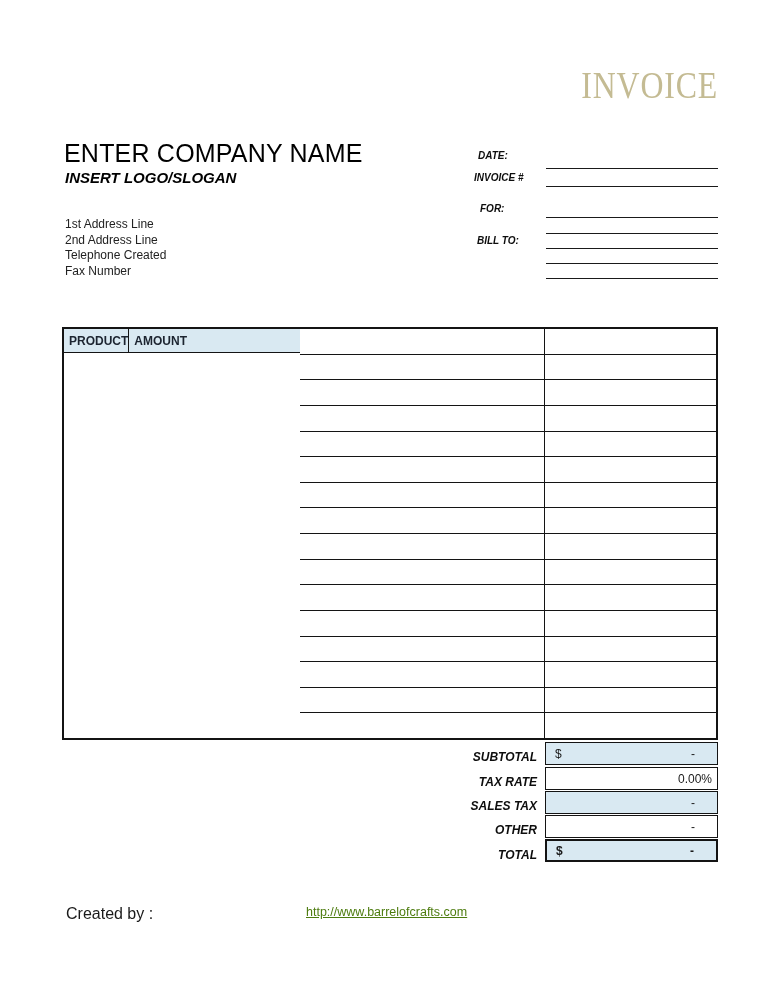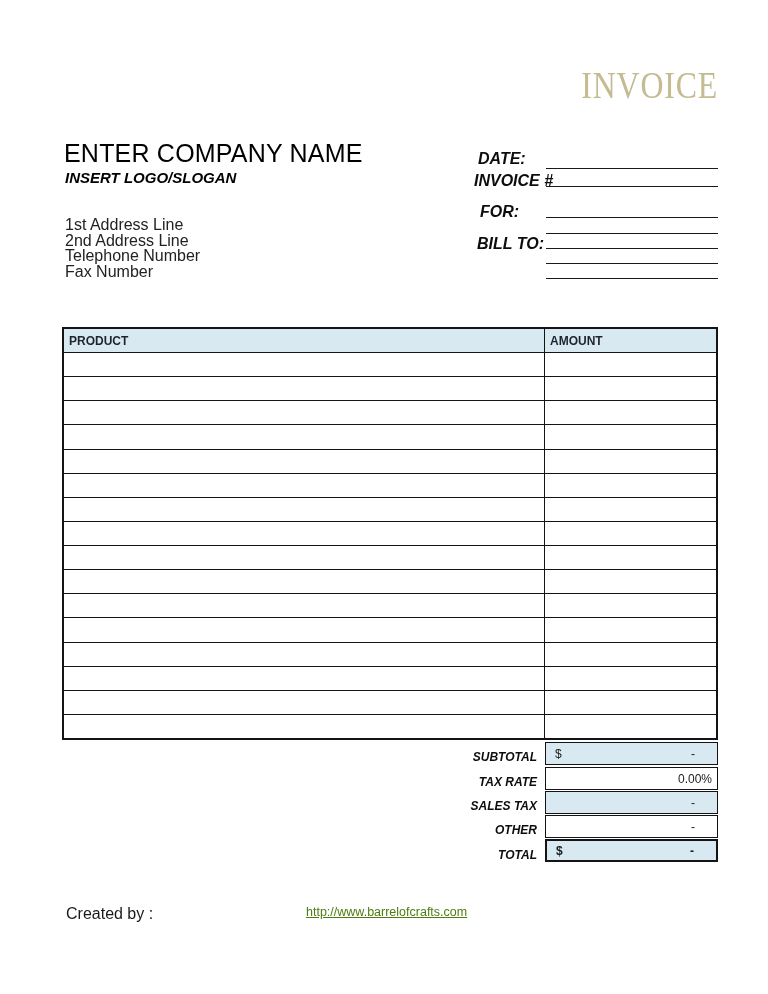--- a/index.html
+++ b/index.html
@@ -47,30 +47,30 @@
     font-size: 15px;
     font-weight: bold;
     font-style: italic;
     color: #000000;
     white-space: nowrap;
   }
   .address-block {
     position: absolute;
     left: 65px;
     top: 217px;
-    font-size: 16px;
+    font-size: 12px;
     line-height: 15.6px;
     color: #222222;
   }
   .address-line { white-space: nowrap; }
 
   
   .meta-label {
     position: absolute;
-    font-size: 16px;
+    font-size: 10px;
     font-weight: bold;
     font-style: italic;
     color: #0d0d0d;
     white-space: nowrap;
   }
   .meta-label.date    { left: 478px; top: 150px; }
   .meta-label.invno   { left: 474px; top: 172px; }
   .meta-label.forlbl  { left: 480px; top: 203px; }
   .meta-label.billto  { left: 477px; top: 235px; }
 
@@ -84,21 +84,21 @@
 
   
   .items-table {
     position: absolute;
     left: 62px;
     top: 327px;
     width: 656px;
     height: 413px;
     border: 2px solid #141414;
     display: flex;
-    flex-direction: column;
+    flex-direction: row;
     background: #ffffff;
   }
   .thead {
     display: flex;
     height: 24px;
     flex: 0 0 24px;
     background: #d9e9f2;
     border-bottom: 1.6px solid #141414;
     font-size: 12px;
     font-weight: bold;
@@ -187,21 +187,21 @@
 <div class="page">
 
   <div class="invoice-title">INVOICE</div>
 
   <div class="company-name">ENTER COMPANY NAME</div>
   <div class="company-slogan">INSERT LOGO/SLOGAN</div>
 
   <div class="address-block">
     <div class="address-line">1st Address Line</div>
     <div class="address-line">2nd Address Line</div>
-    <div class="address-line">Telephone Number</div>
+    <div class="address-line">Telephone Created</div>
     <div class="address-line">Fax Number</div>
   </div>
 
   <div class="meta-label date">DATE:</div>
   <div class="meta-label invno">INVOICE #</div>
   <div class="meta-label forlbl">FOR:</div>
   <div class="meta-label billto">BILL TO:</div>
 
   <div class="rule" style="top:168px"></div>
   <div class="rule" style="top:186px"></div>

